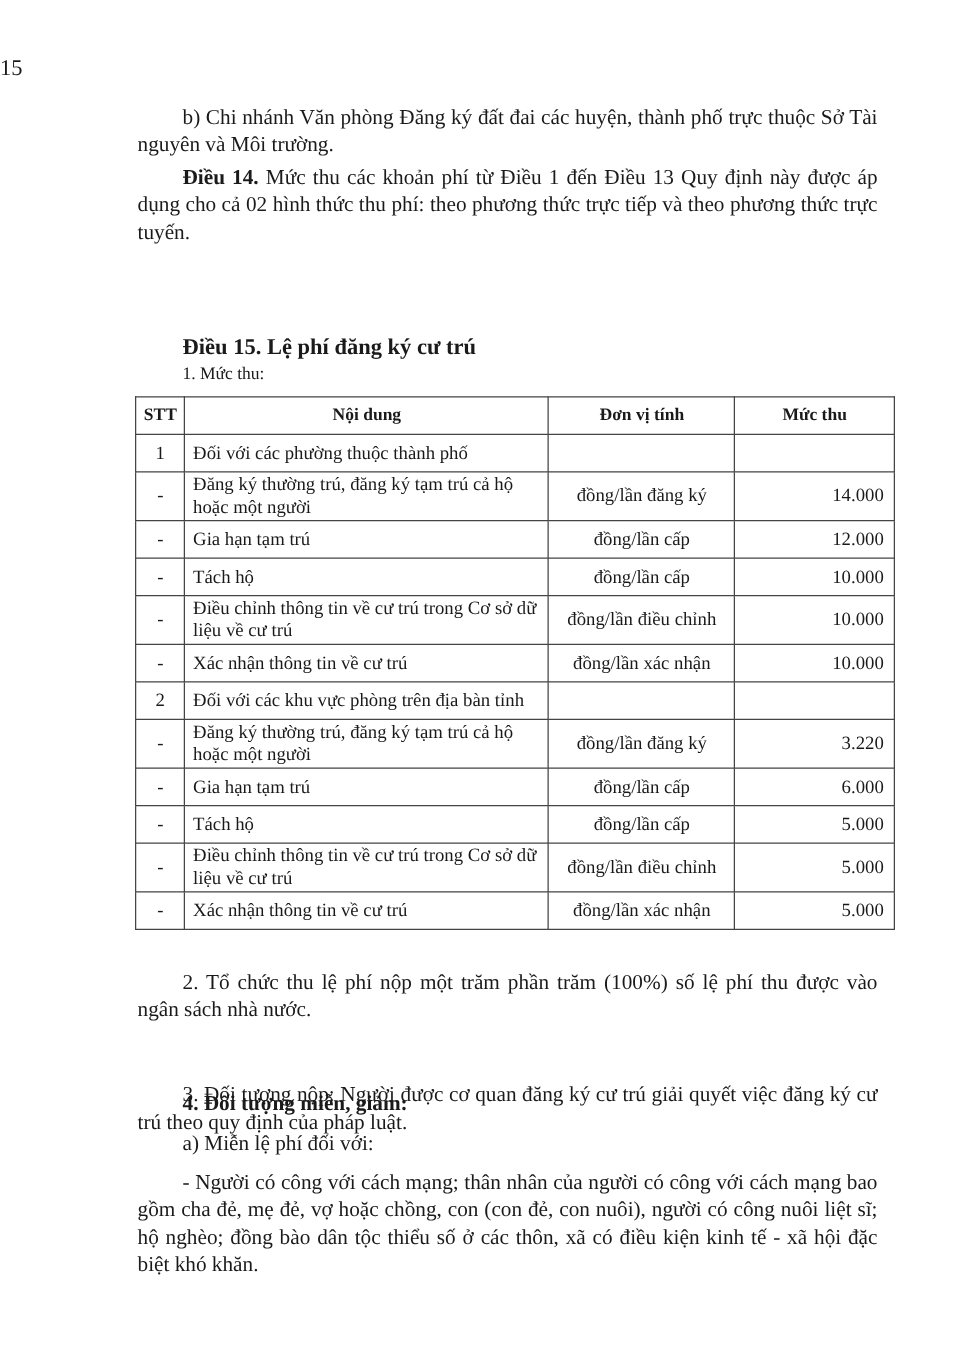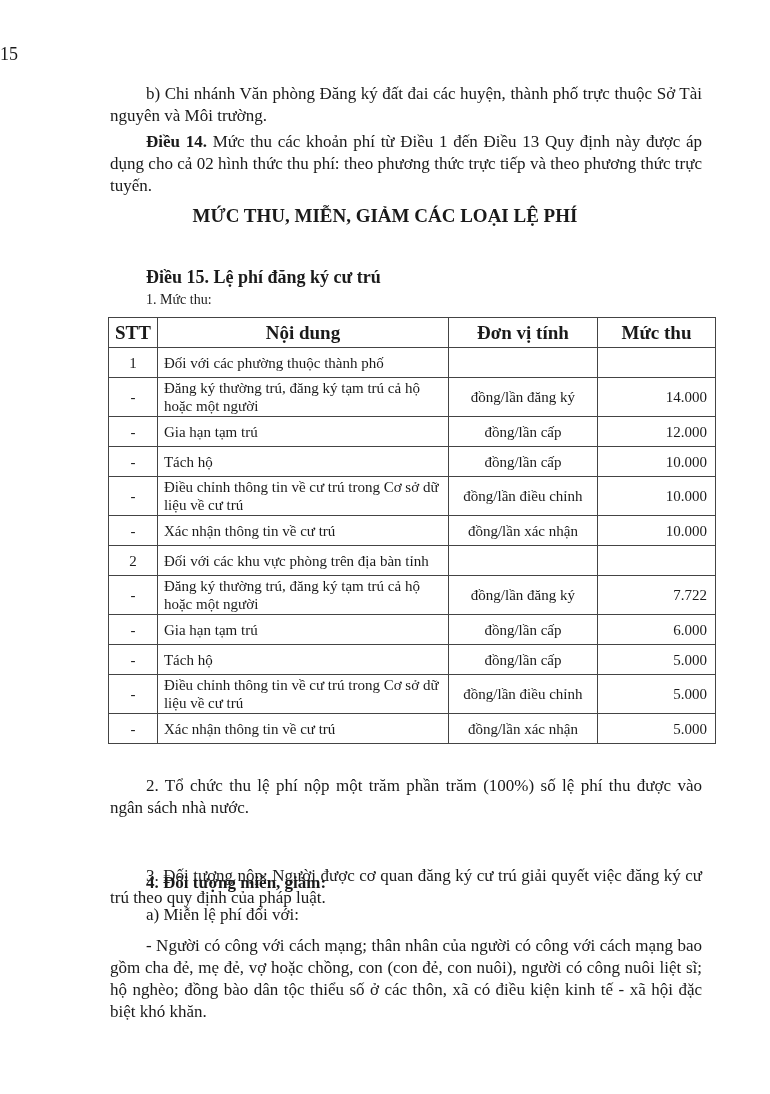--- a/index.html
+++ b/index.html
@@ -29,39 +29,38 @@
   .clause { position: absolute; left: 146px; font-size: 14px; }
 
   table.fees {
     position: absolute; left: 108px; top: 317px; width: 608px;
     border-collapse: collapse; font-size: 15px;
   }
   table.fees td, table.fees th {
     border: 1px solid #444; padding: 0 6px; vertical-align: middle;
     line-height: 18px;
   }
-  table.fees th { font-weight: bold; height: 29px; text-align: center; font-size: 19px; }
+  table.fees th { font-weight: bold; height: 29px; text-align: center; font-size: 14px; }
   table.fees td.stt { width: 33px; text-align: center; padding: 0; }
   table.fees td.content { width: 278px; }
   table.fees td.unit { width: 136px; text-align: center; }
   table.fees td.amount { text-align: right; padding-right: 8px; }
   table.fees tr.single td { height: 29px; }
   table.fees tr.double td { height: 38px; }
 </style>
 </head>
 <body>
 
 <div class="page-number">15</div>
 
 <p class="para" style="top:83px;">b) Chi nhánh Văn phòng Đăng ký đất đai các huyện, thành phố trực thuộc Sở Tài nguyên và Môi trường.</p>
 
 <p class="para" style="top:131px;"><b>Điều 14.</b><span> Mức thu các khoản phí từ Điều 1 đến Điều 13 Quy định này được áp dụng cho cả 02 hình thức thu phí: theo phương thức trực tiếp và theo phương thức trực tuyến.</span></p>
 
 <div class="chapter" style="top:205px;">
-  <div class="sub">MỨC THU, MIỄN, GIẢM CÁC LOẠI LỆ PHÍ</div>
 </div>
 
 <div class="article" style="top:267px;">Điều 15. Lệ phí đăng ký cư trú</div>
 <div class="clause" style="top:292px;">1. Mức thu:</div>
 
 <table class="fees">
   <thead>
     <tr>
       <th>STT</th>
       <th>Nội dung</th>
@@ -109,21 +108,21 @@
     <tr class="single">
       <td class="stt">2</td>
       <td class="content">Đối với các khu vực phòng trên địa bàn tỉnh</td>
       <td class="unit"></td>
       <td class="amount"></td>
     </tr>
     <tr class="double">
       <td class="stt">-</td>
       <td class="content">Đăng ký thường trú, đăng ký tạm trú cả hộ hoặc một người</td>
       <td class="unit">đồng/lần đăng ký</td>
-      <td class="amount">7.722</td>
+      <td class="amount">3.220</td>
     </tr>
     <tr class="single">
       <td class="stt">-</td>
       <td class="content">Gia hạn tạm trú</td>
       <td class="unit">đồng/lần cấp</td>
       <td class="amount">6.000</td>
     </tr>
     <tr class="single">
       <td class="stt">-</td>
       <td class="content">Tách hộ</td>

